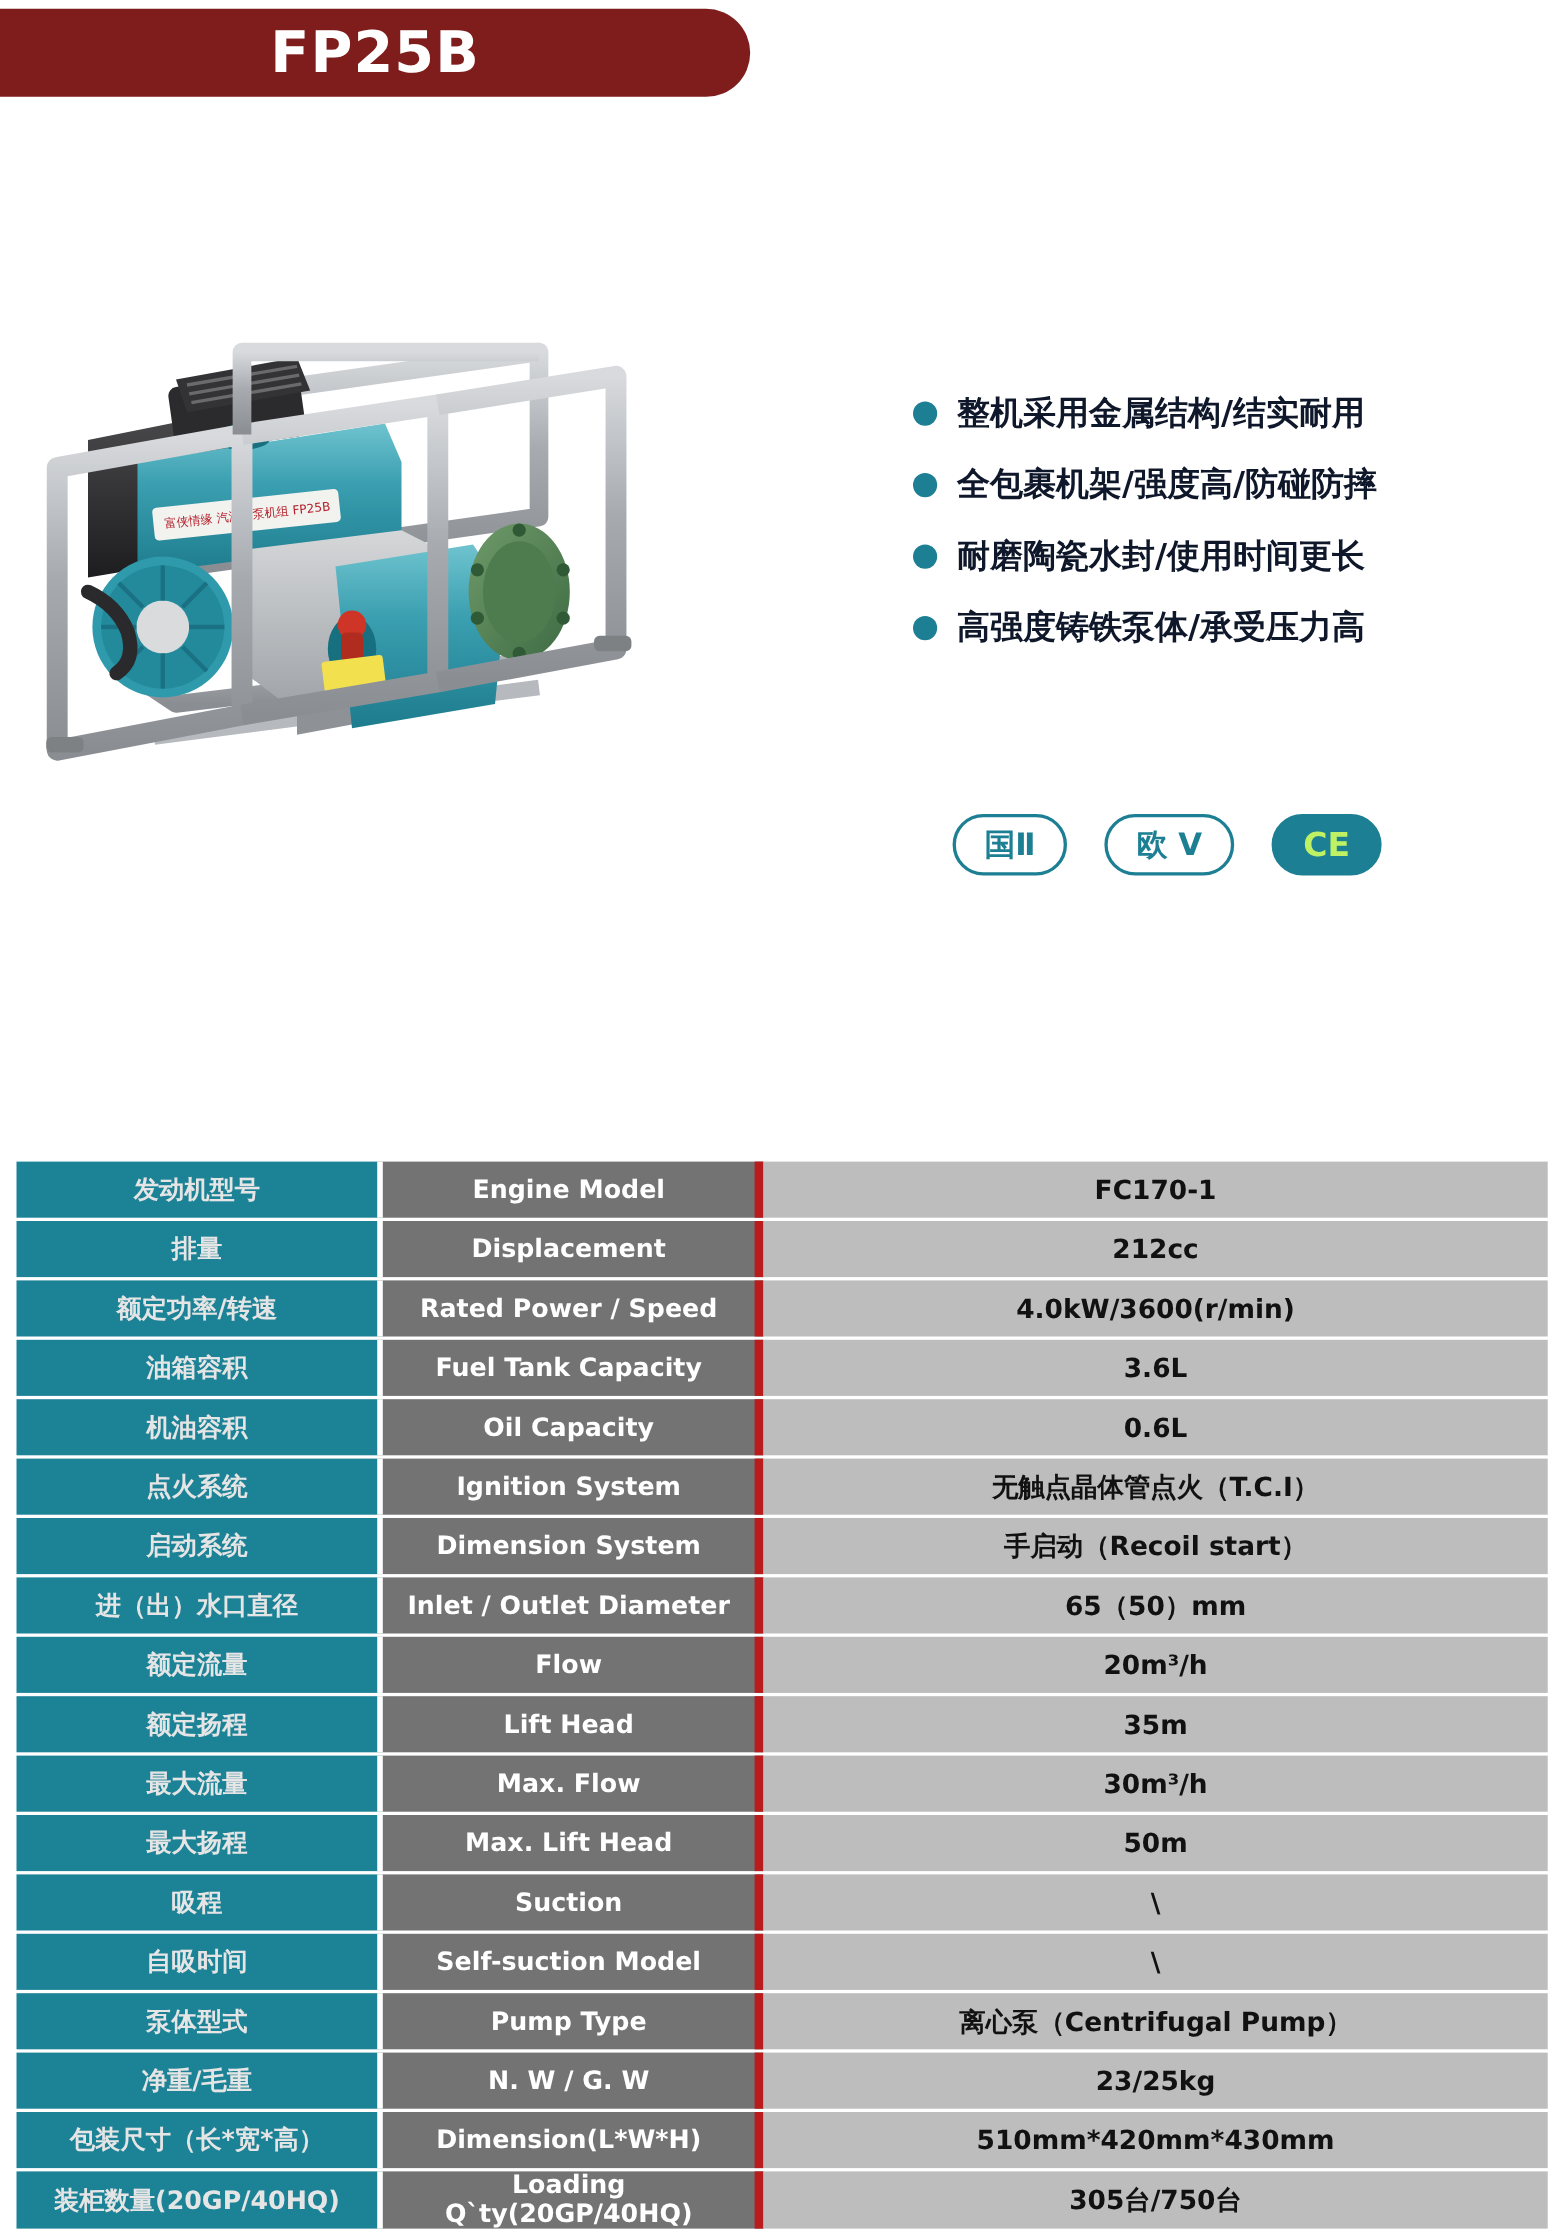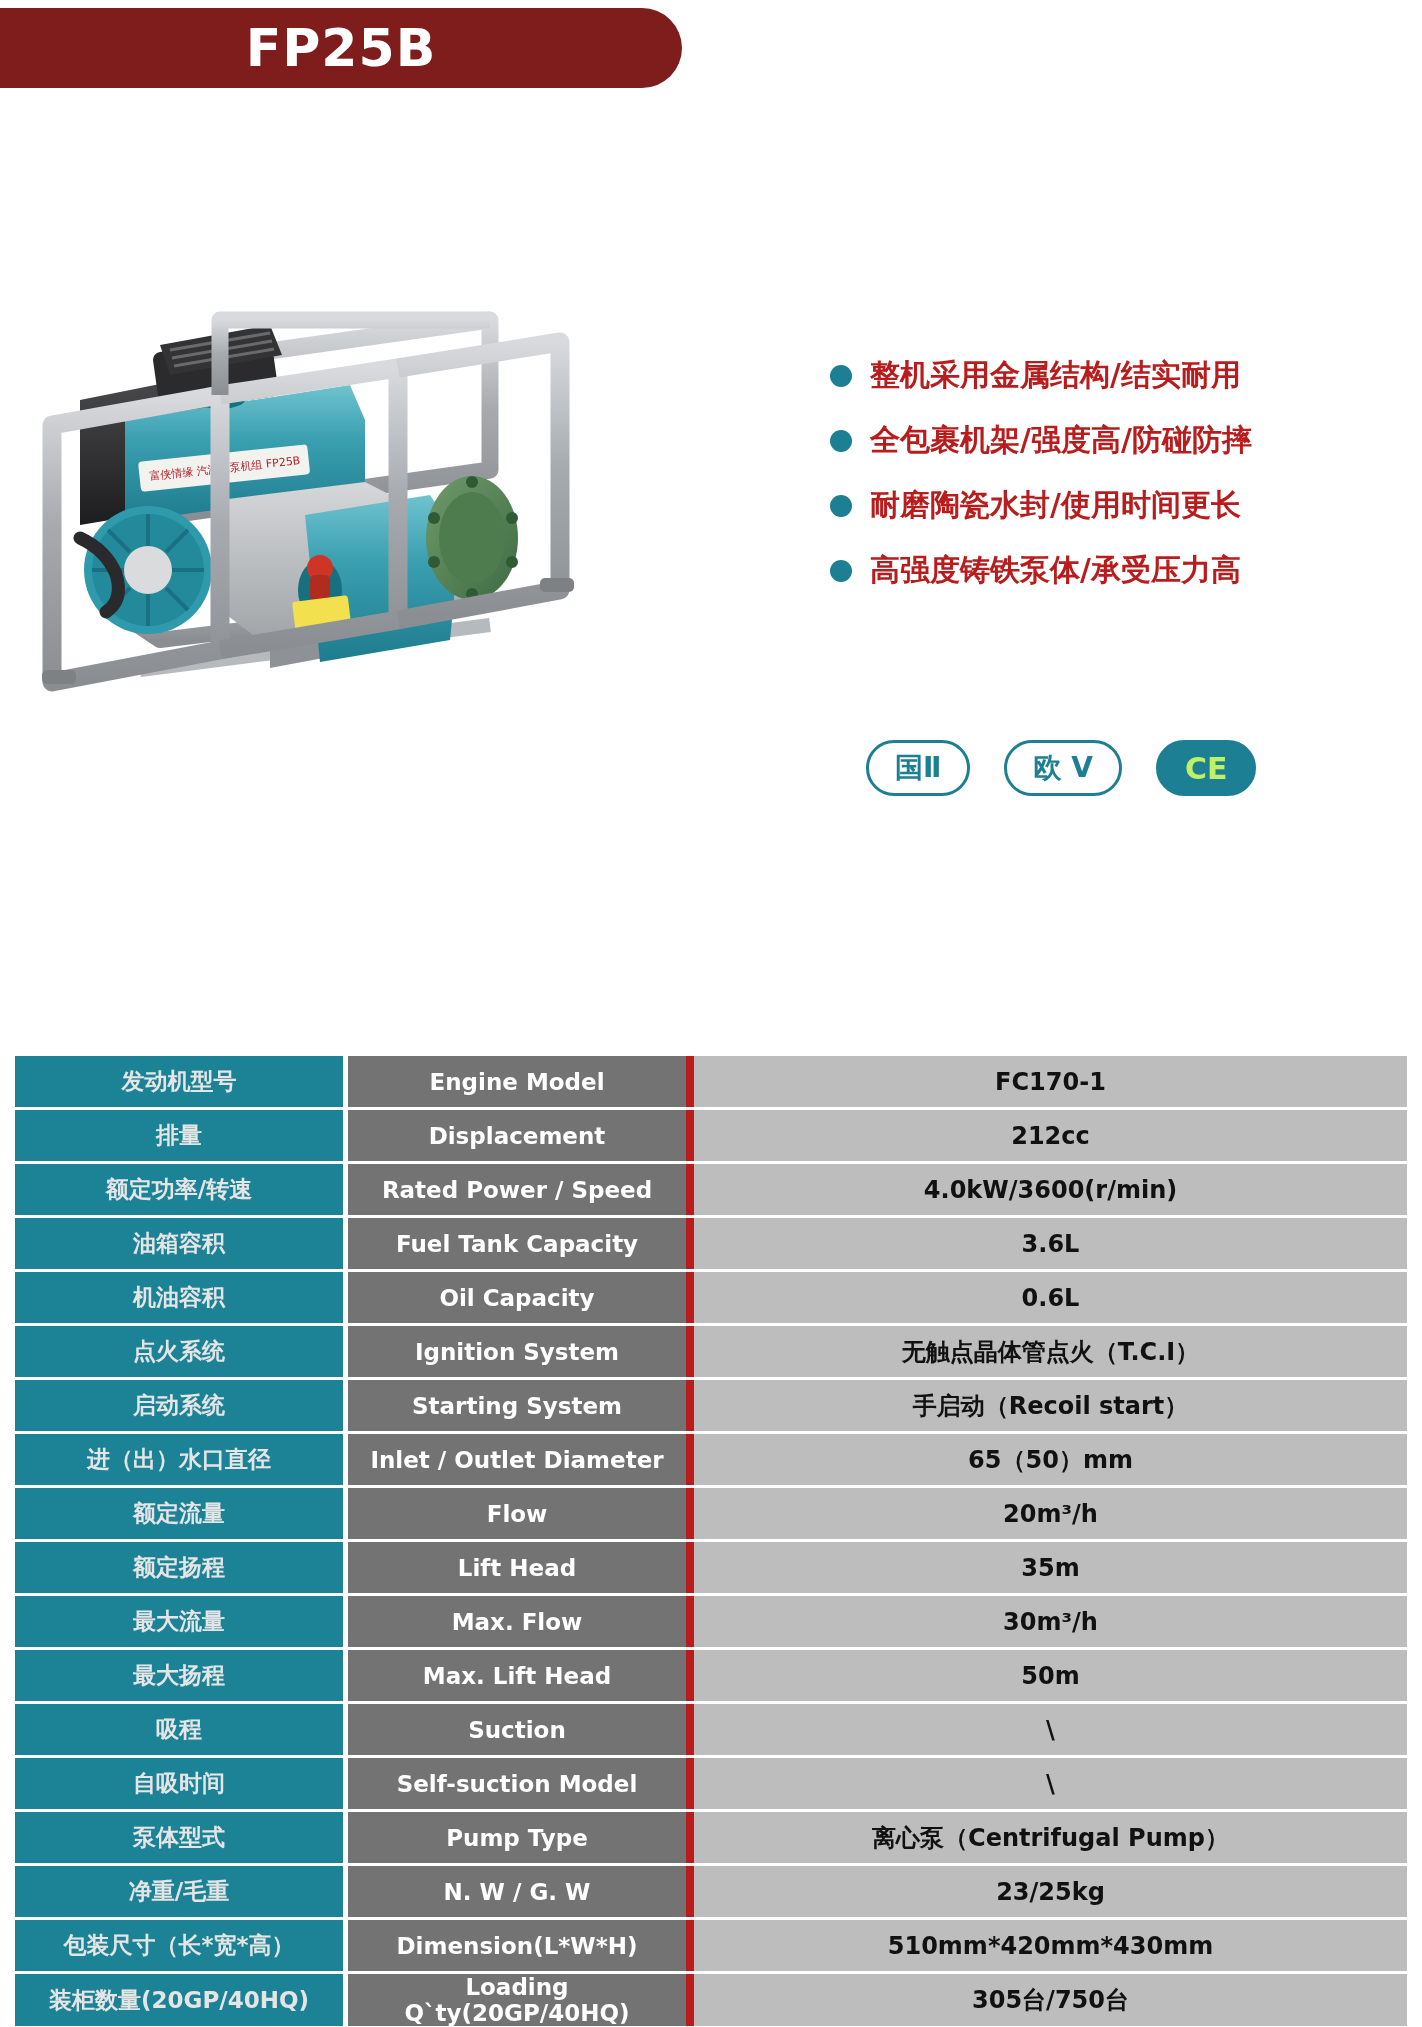--- a/index.html
+++ b/index.html
@@ -61,21 +61,21 @@
   .feature-dot {
     width: 22px;
     height: 22px;
     border-radius: 50%;
     background: #1c7f93;
     flex: 0 0 auto;
     margin-right: 18px;
   }
   .feature-text {
     font-size: 30px;
-    color: #b91c1c;
+    color: #0f172a;
     font-weight: bold;
     font-family: "DejaVu Sans", sans-serif;
     white-space: nowrap;
   }
 
   
   .badges {
     position: absolute;
     left: 866px;
     top: 740px;
@@ -303,21 +303,21 @@
       <td class="col-en">Oil  Capacity</td>
       <td class="col-val">0.6L</td>
     </tr>
     <tr>
       <td class="col-cn">点火系统</td>
       <td class="col-en">Ignition  System</td>
       <td class="col-val">无触点晶体管点火（T.C.I）</td>
     </tr>
     <tr>
       <td class="col-cn">启动系统</td>
-      <td class="col-en">Starting  System</td>
+      <td class="col-en">Dimension  System</td>
       <td class="col-val">手启动（Recoil start）</td>
     </tr>
     <tr>
       <td class="col-cn">进（出）水口直径</td>
       <td class="col-en">Inlet / Outlet  Diameter</td>
       <td class="col-val">65（50）mm</td>
     </tr>
     <tr>
       <td class="col-cn">额定流量</td>
       <td class="col-en">Flow</td>

